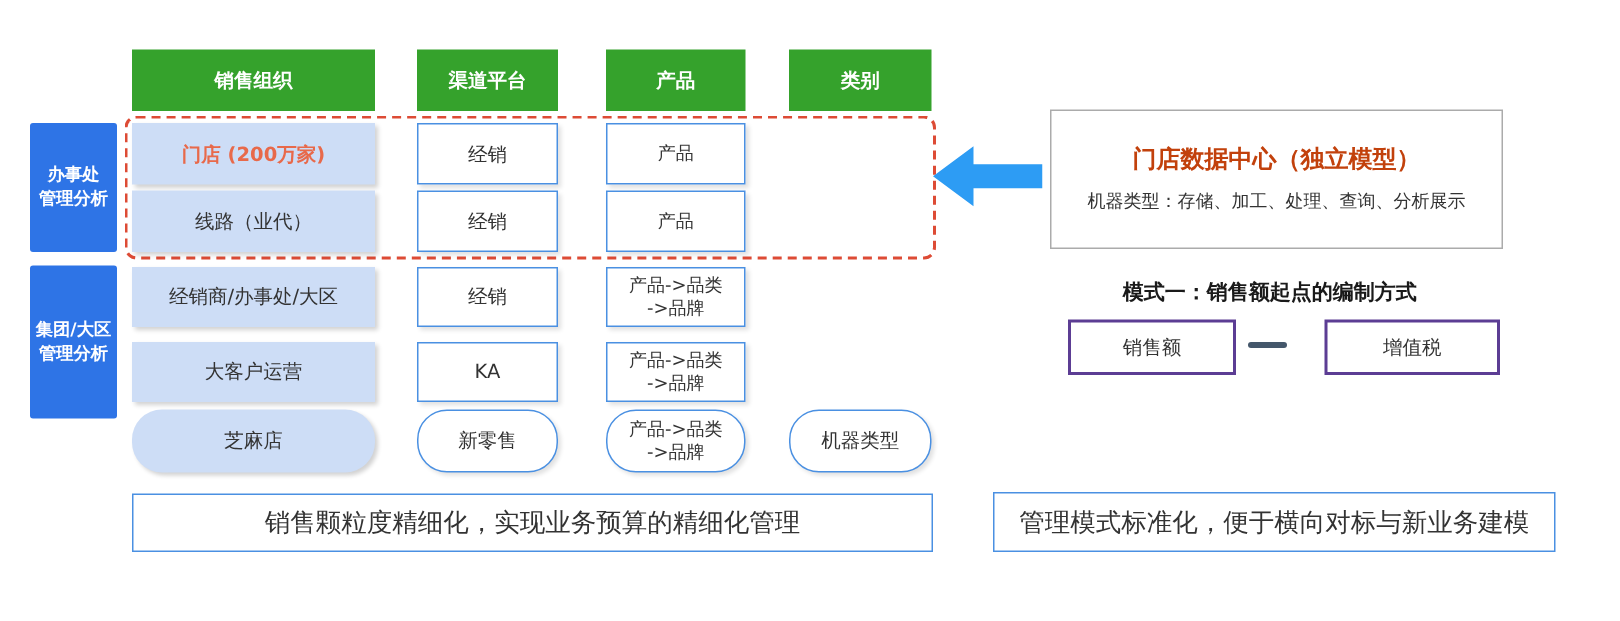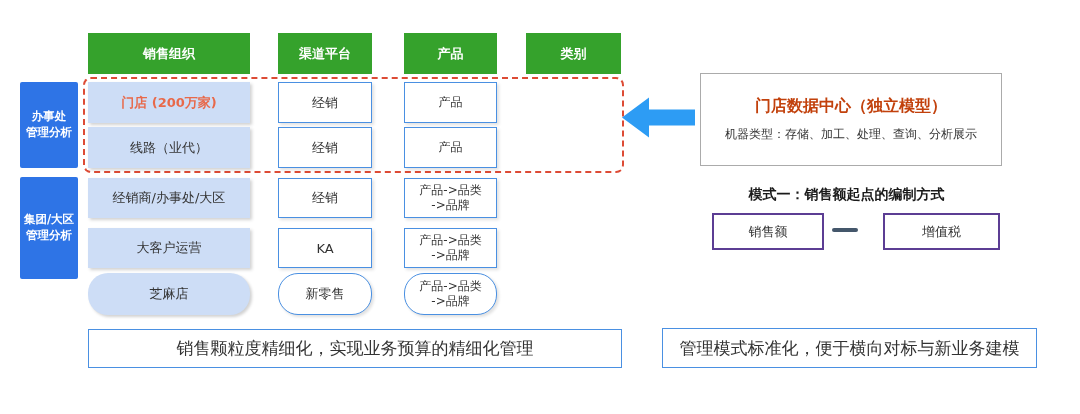--- a/index.html
+++ b/index.html
@@ -105,20 +105,21 @@
 
   <div class="cell col-pr r0">产品</div>
   <div class="cell col-pr r1">产品</div>
   <div class="cell col-pr r2">产品-&gt;品类
 -&gt;品牌</div>
   <div class="cell col-pr r3">产品-&gt;品类
 -&gt;品牌</div>
   <div class="cell col-pr r4">产品-&gt;品类
 -&gt;品牌</div>
 
+  <div class="cell col-ct r4">机器类型</div>
 
   <svg class="arrow" viewBox="0 0 73 45" xmlns="http://www.w3.org/2000/svg">
     <polygon points="0,22.5 27,2.5 27,14.5 73,14.5 73,30.5 27,30.5 27,42.5" fill="#2D9CF4"></polygon>
   </svg>
 
   <div class="callout">
     <div class="callout-title">门店数据中心（独立模型）</div>
     <div class="callout-sub">机器类型：存储、加工、处理、查询、分析展示</div>
   </div>
 

